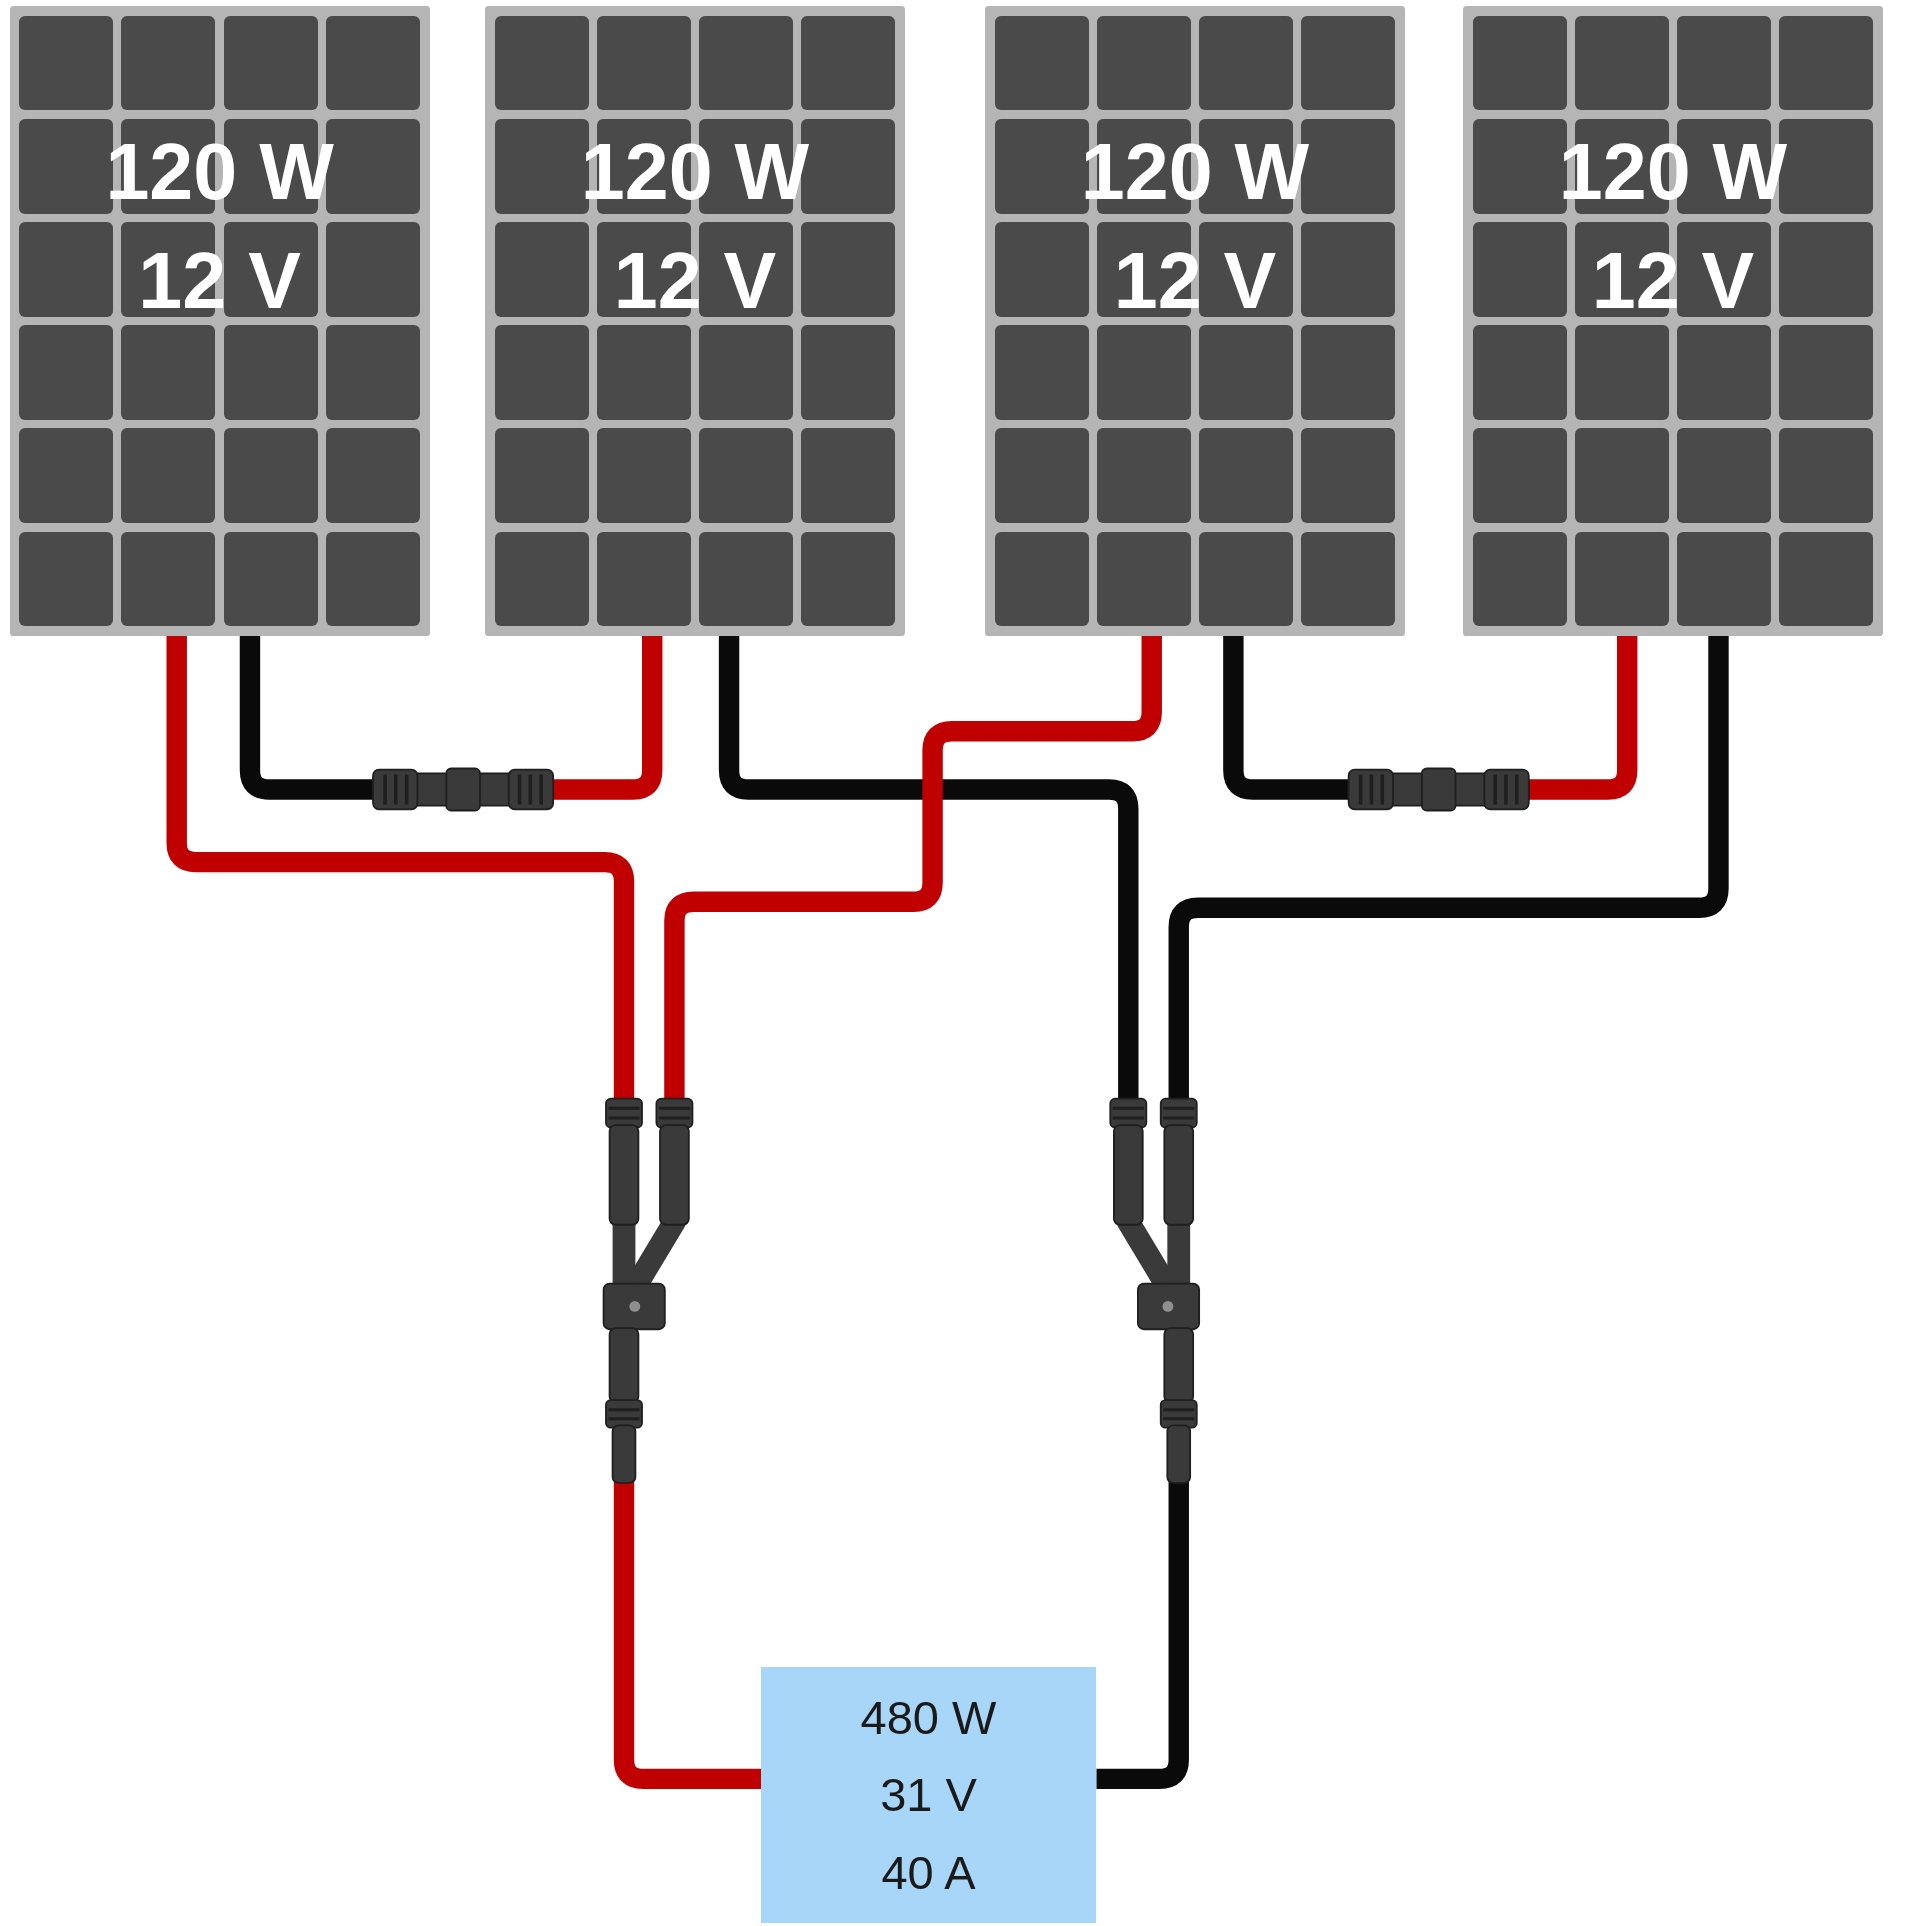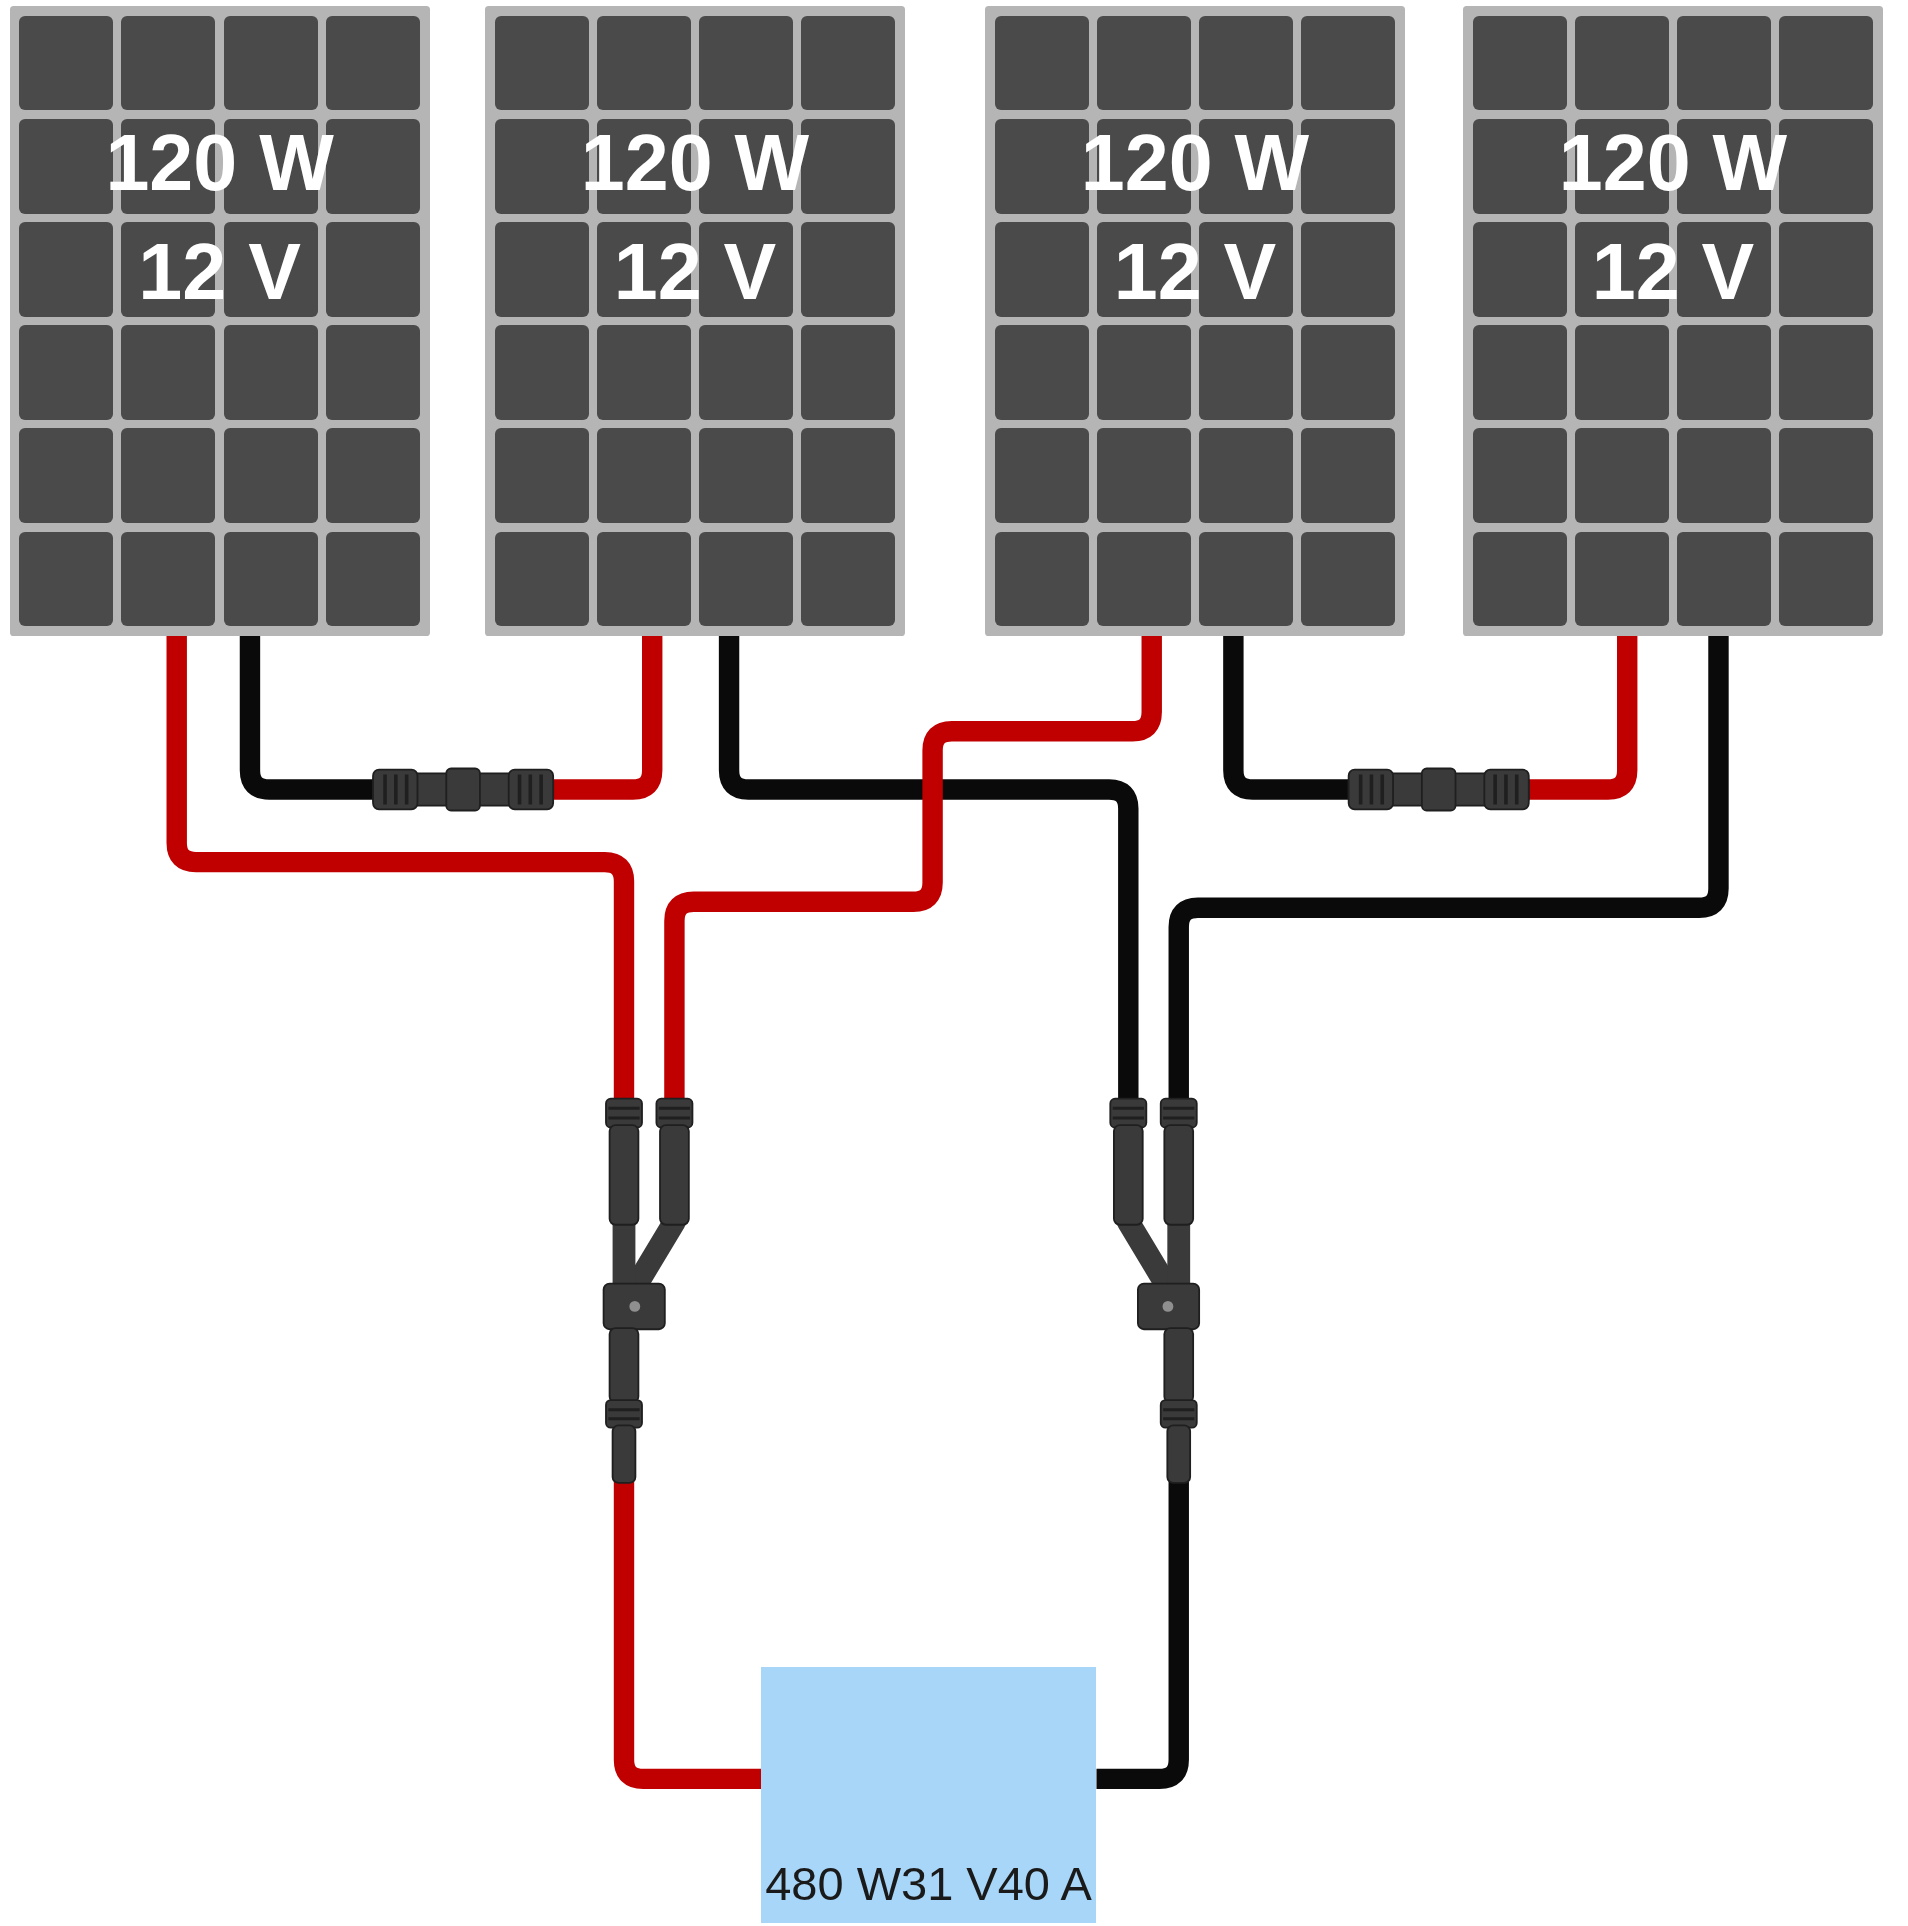--- a/index.html
+++ b/index.html
@@ -44,41 +44,42 @@
     gap: 8.4px;
     padding: 9.6px;
     box-sizing: border-box;
   }
   .cell {
     background: #4a4a4a;
     border-radius: 6px;
   }
   .panel-label {
     position: absolute;
-    top: 102px;
+    top: 111px;
     left: 0;
     width: 100%;
     text-align: center;
     color: #ffffff;
     font-size: 79px;
     font-weight: bold;
     line-height: 1.38;
     z-index: 3;
     pointer-events: none;
   }
   .controller {
     position: absolute;
     left: 761px;
     top: 1667px;
     width: 335px;
     height: 256px;
     background: #a8d6f8;
     z-index: 2;
     display: flex;
-    align-items: flex-end;
+    flex-direction: column;
+    align-items: center;
     justify-content: center;
     color: #1a1a1a;
     font-size: 47px;
     line-height: 1.65;
   }
 </style>
 </head>
 <body>
 
 <div class="stage">

